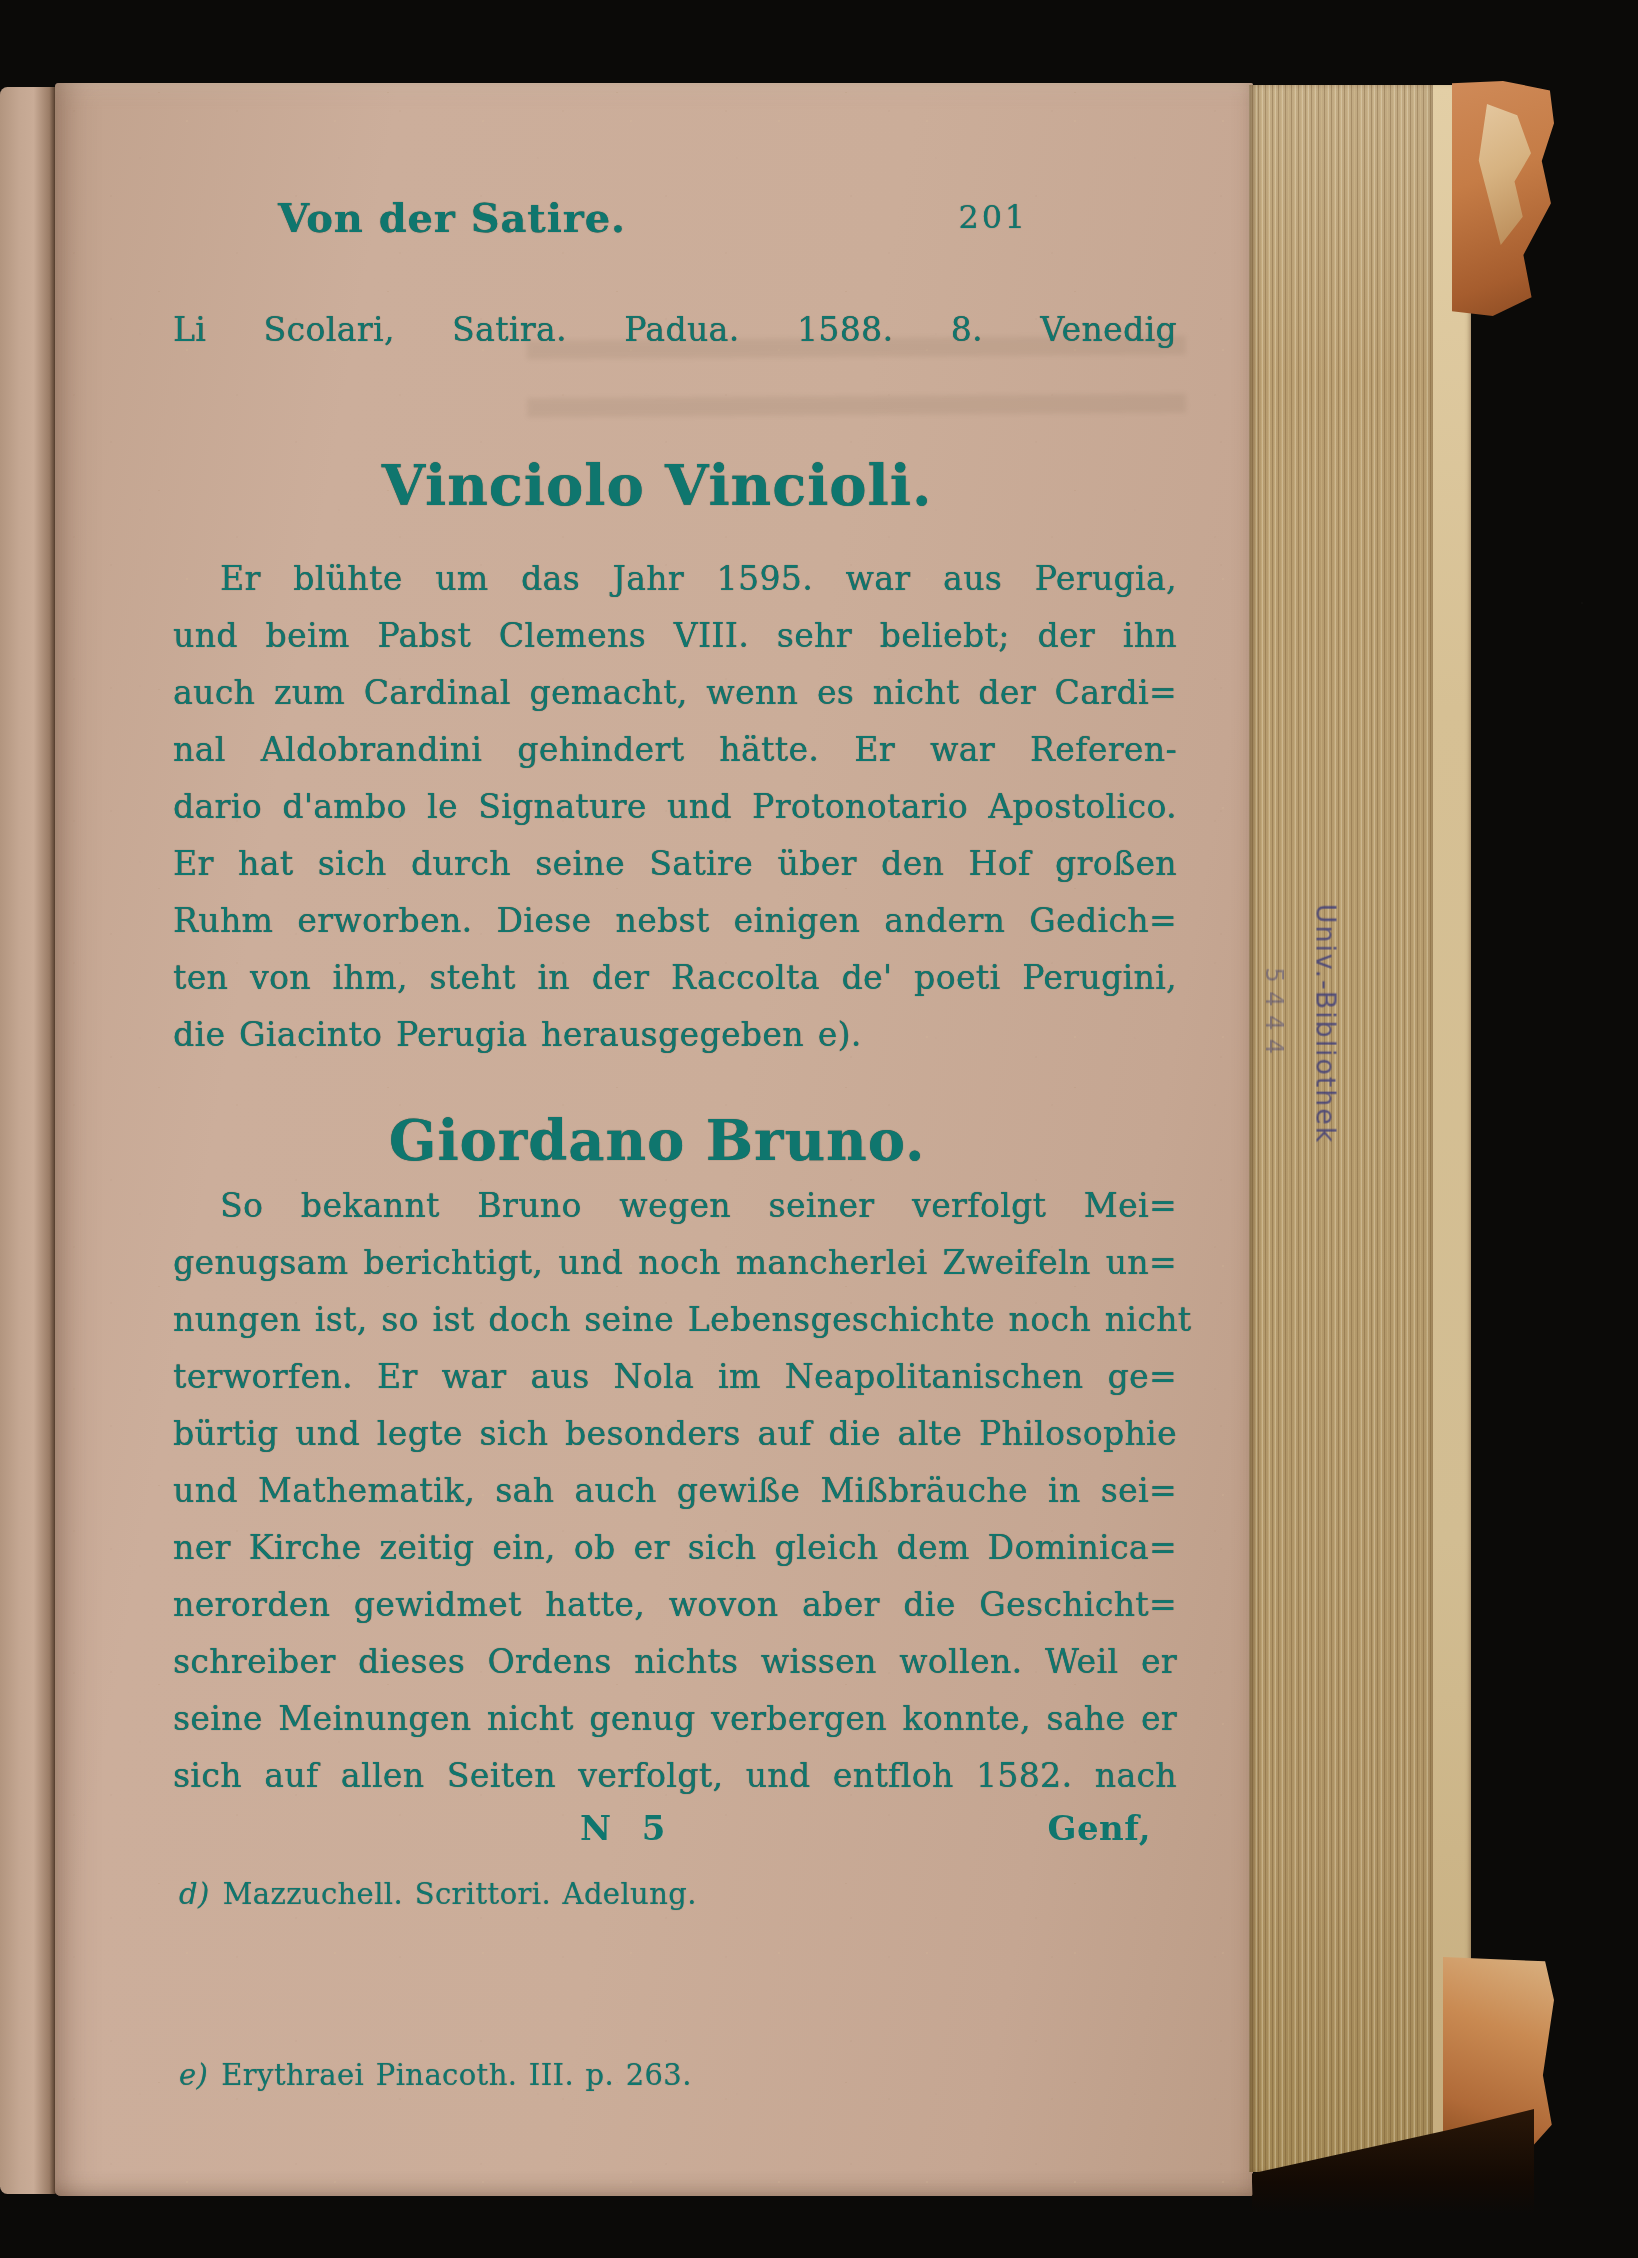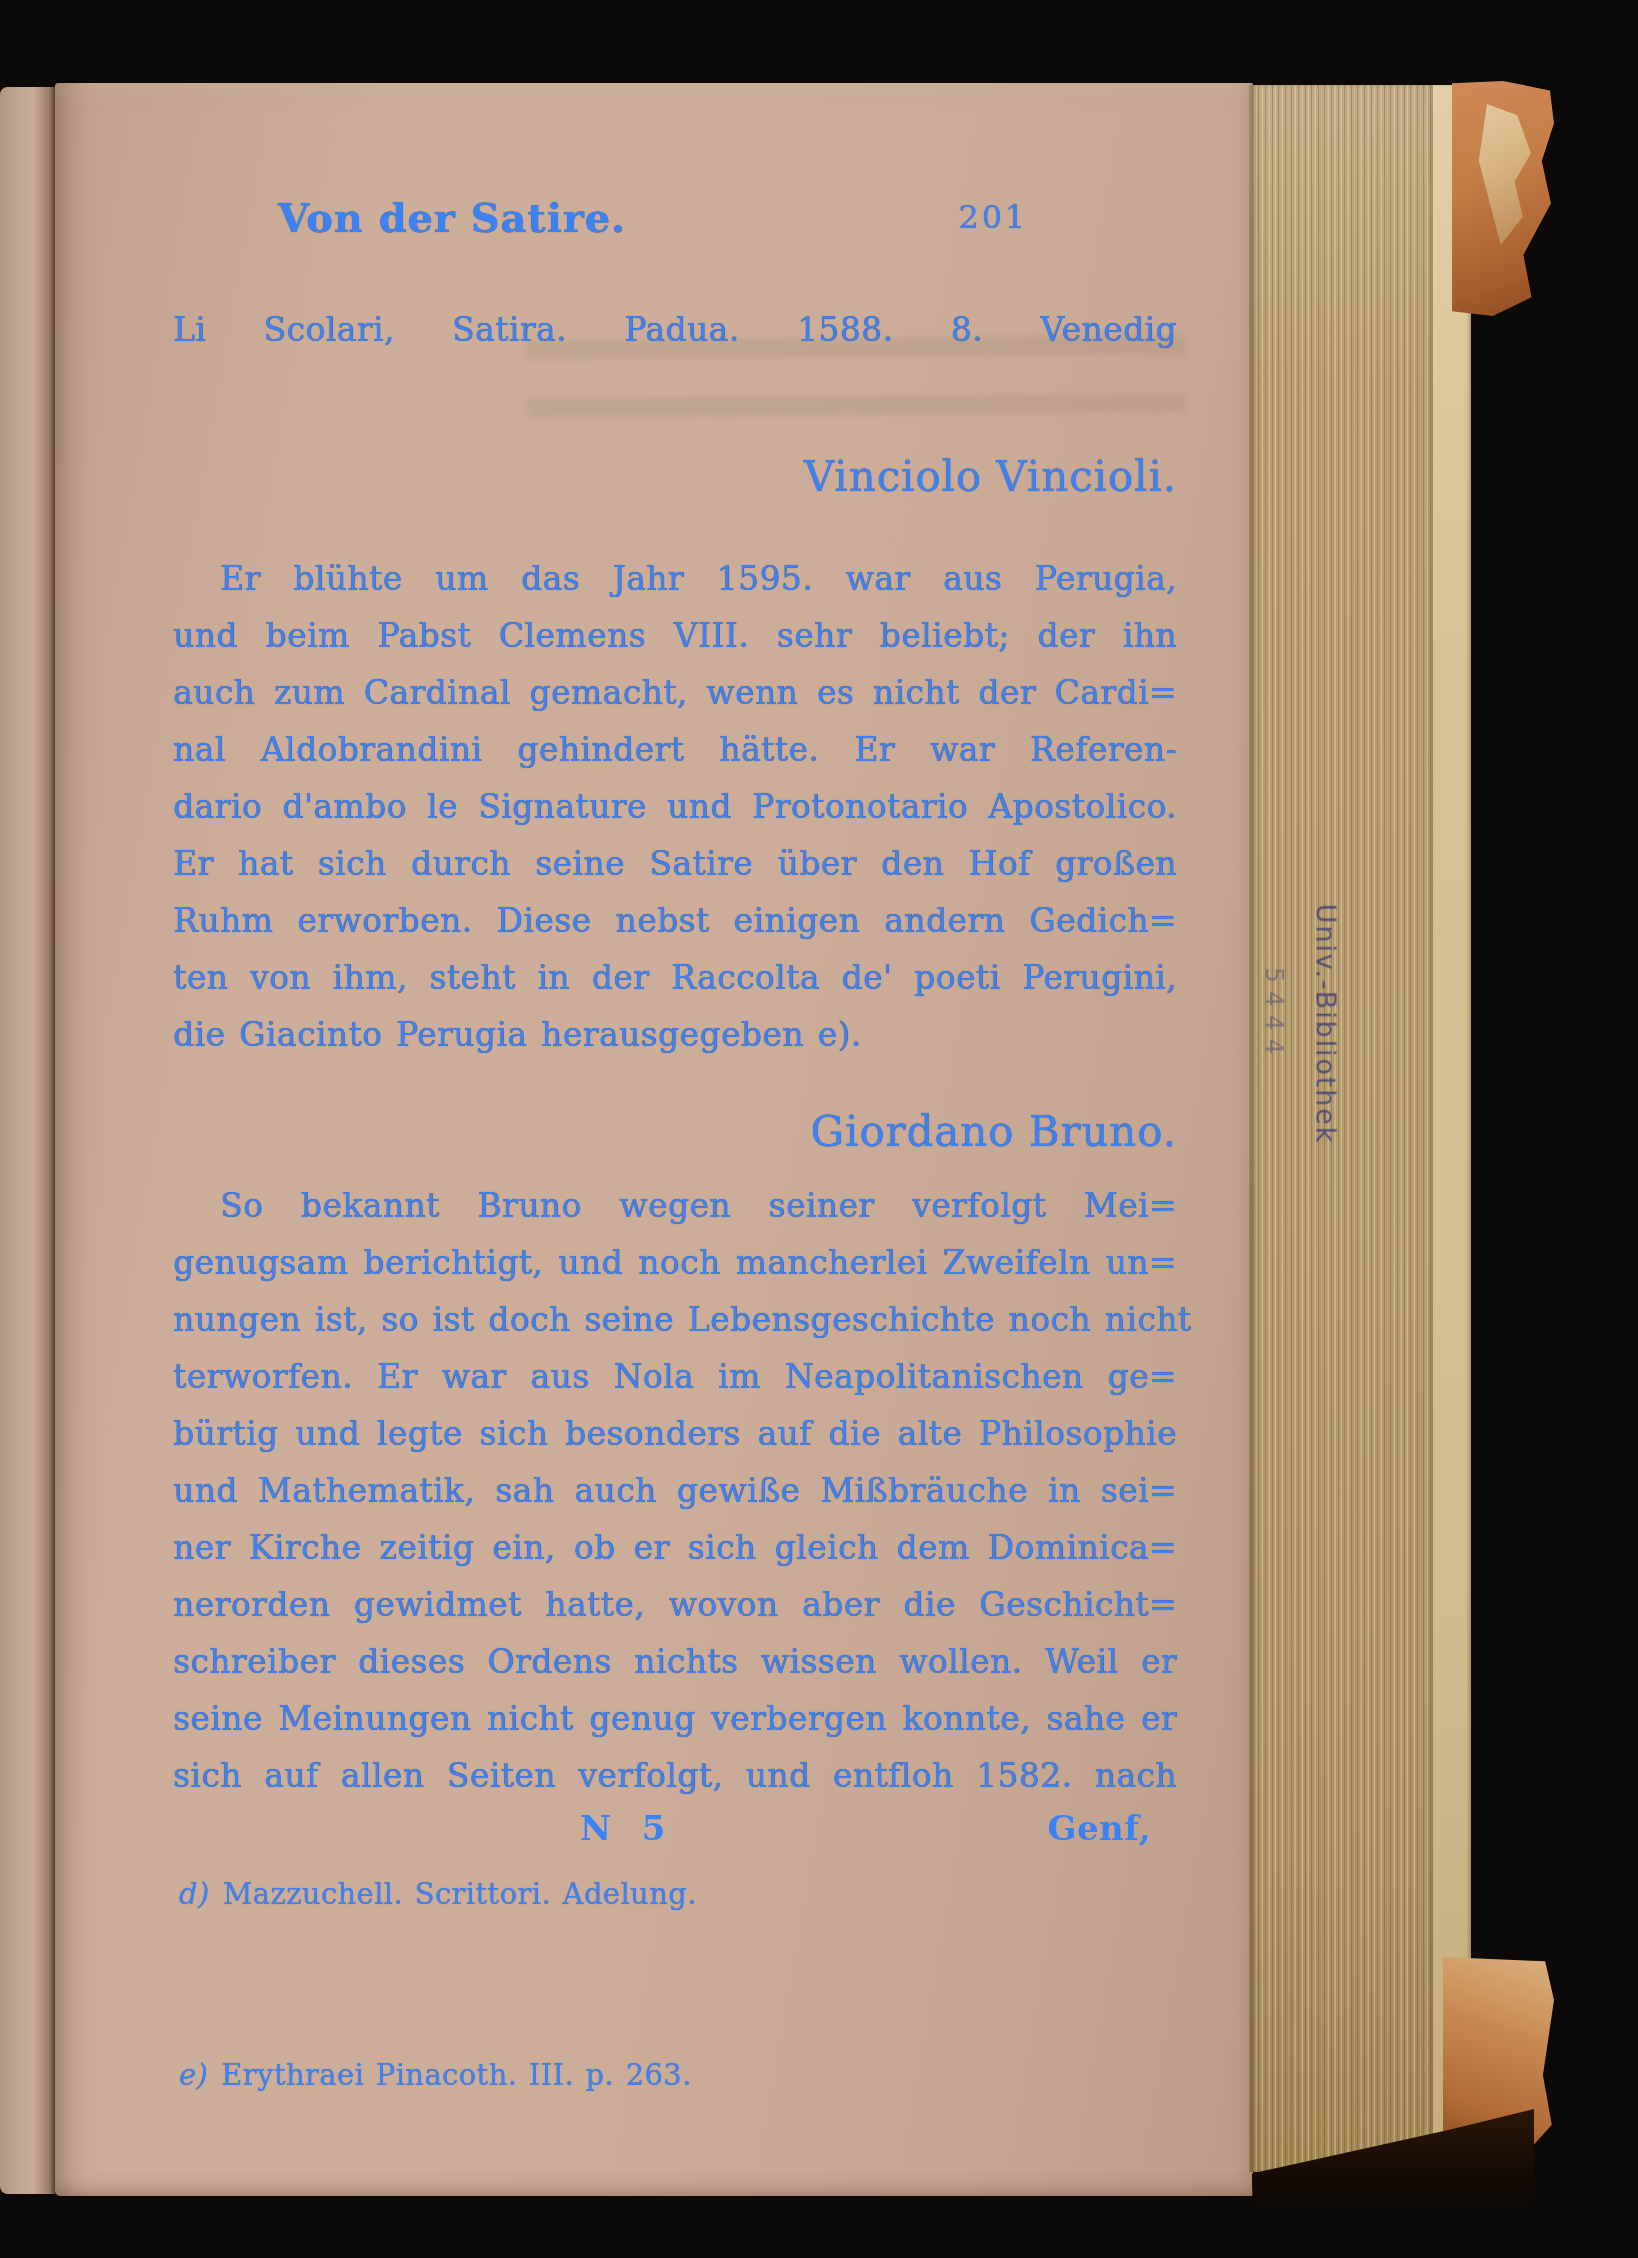--- a/index.html
+++ b/index.html
@@ -46,33 +46,33 @@
     background-size:163px 142px, 199px 176px, 148px 229px, 185px 123px, 229px 199px, 140px 157px;
     border-radius:3.8px 1.9px 2.8px 5.6px;
   }
   .ghost{
     left:527px;top:325px;width:659px;height:122px;opacity:.10;filter:blur(2.8px);
     background:repeating-linear-gradient(180deg, transparent 0 13px, #6b5640 13px 32px, transparent 32px 58px);
     transform:rotate(-.4deg);
   }
 
   
-  .col{left:137px;top:83px;width:1040px;height:2113px;color:#3b82f6;}
+  .col{left:137px;top:83px;width:1040px;height:2113px;color:#0f766e;}
   .col .row{position:absolute;width:100%;}
   .tline{
     font-size:33px;line-height:57px;letter-spacing:0.4px;word-spacing:2.8px;
     text-align:justify;text-align-last:justify;white-space:nowrap;
     text-shadow:0 0 0.9px rgba(48,30,14,.6), 0.4px 0.4px 0 rgba(48,30,14,.35);
     margin-left:36px;
   }
   .endline{text-align-last:left;white-space:normal;}
   .ind{ text-indent:47px;}
   .ind2{text-indent:122px;}
   .heading{
-    font-size:42px;font-weight:normal;text-align:right;letter-spacing:0.9px;
+    font-size:56px;font-weight:bold;text-align:center;letter-spacing:0.9px;
     text-shadow:0 0 0.9px rgba(40,24,10,.7);
   }
   .running-title{
     font-size:40px;font-weight:bold;letter-spacing:0.9px;white-space:nowrap;
     text-shadow:0 0 0.9px rgba(40,24,10,.7);
   }
   .page-no{font-size:32px;letter-spacing:2.8px;text-shadow:0 0 0.9px rgba(40,24,10,.6);}
   .sigrow{font-size:34px;}
   .sig-mark{position:absolute;left:443px;letter-spacing:9.4px;font-weight:bold;}
   .catchword{position:absolute;right:26px;font-weight:bold;letter-spacing:0.5px;}

